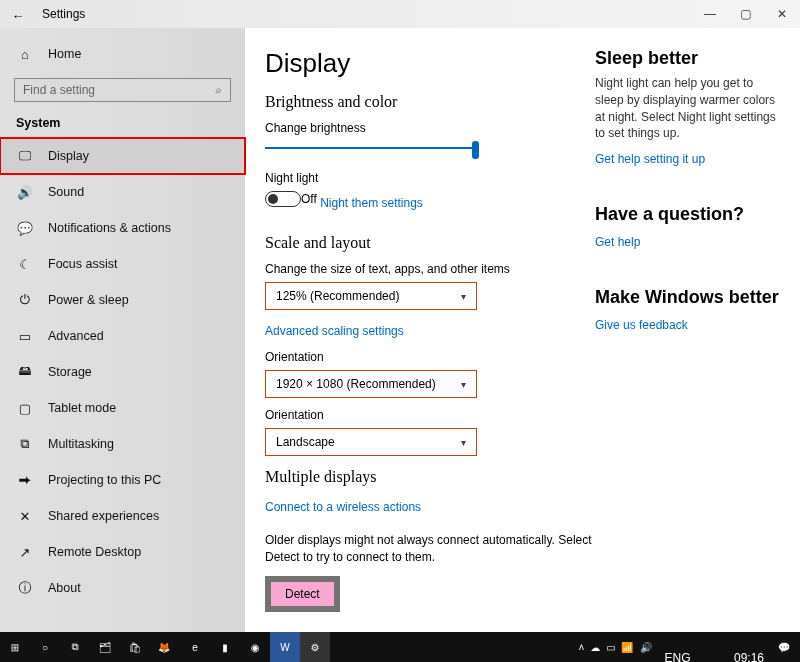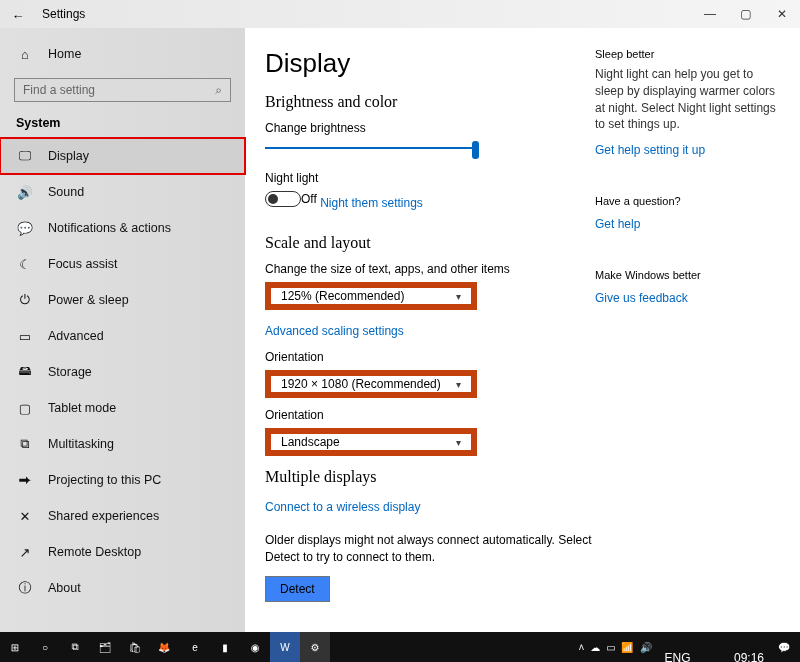--- a/index.html
+++ b/index.html
@@ -24,25 +24,25 @@
 h1 { font-size: 26px; font-weight: 400; margin-bottom: 14px; }
 h2 { font-size: 16px; font-weight: 400; margin: 12px 0 10px 0; font-family: Liberation Serif, serif; }
 .lbl { font-size: 12px; margin-bottom: 6px; }
 .slider-track { position: relative; height: 14px; margin-bottom: 16px; width: 210px; }
 .slider-line { position: absolute; top: 6px; left: 0; right: 0; height: 2px; background: #0067c0; }
 .slider-thumb { position: absolute; right: -4px; top: 0; width: 7px; height: 18px; background: #0067c0; border-radius: 3px; }
 .toggle { display: inline-flex; align-items: center; margin-bottom: 8px; }
 .toggle-track { width: 36px; height: 16px; border: 1.5px solid #333; border-radius: 9px; position: relative; }
 .toggle-thumb { position: absolute; left: 2px; top: 2px; width: 10px; height: 10px; background: #333; border-radius: 50%; }
 .link { color: #0067c0; font-size: 12px; cursor: pointer; margin: 4px 0 12px 0; display: inline-block; }
-.select { width: 212px; height: 28px; border: 6px solid #c2410c; display: flex; align-items: center; padding: 8px 10px; font-size: 12px; justify-content: space-between; margin-bottom: 10px; }
+.select { width: 212px; height: 28px; border: 1px solid #c2410c; display: flex; align-items: center; padding: 8px 10px; font-size: 12px; justify-content: space-between; margin-bottom: 10px; }
 .select .chev { font-size: 10px; color: #444; }
 .para { font-size: 12px; margin: 6px 0; line-height: 1.4; }
-.btn { display: inline-block; border: 1px solid #737373; background: #3b82f6; padding: 5px 14px; font-size: 12px; margin-top: 4px; }
-.rh { font-size: 11px; font-weight: 400; margin-bottom: 6px; }
+.btn { display: inline-block; border: 6px solid #737373; background: #f9a8d4; padding: 5px 14px; font-size: 12px; margin-top: 4px; }
+.rh { font-size: 18px; font-weight: 700; margin-bottom: 6px; }
 .rtext { font-size: 12px; color: #333; line-height: 1.4; margin-bottom: 6px; }
 .rsec { margin-bottom: 26px; }
 .taskbar { position: absolute; bottom: 0; left: 0; width: 800px; height: 30px; background: #111; display: flex; align-items: center; color: #fff; font-size: 10px; }
 .tb-ico { width: 30px; height: 30px; display: flex; align-items: center; justify-content: center; }
 .tb-ico.active { background: #333; }
 .tb-spacer { flex: 1; }
 .tray { display: flex; align-items: center; gap: 6px; padding-right: 6px; }
 .tray span { font-size: 10px; }
 .clock { text-align: right; line-height: 1.1; padding: 0 6px; font-size: 12px; margin-top: 36px; }
 </style>
@@ -159,21 +159,21 @@
           <span class="chev">▾</span>
         </div>
 
         <div class="lbl">Orientation</div>
         <div class="select">
           <span>Landscape</span>
           <span class="chev">▾</span>
         </div>
 
         <h2>Multiple displays</h2>
-        <div class="link">Connect to a wireless display</div>
+        <div class="link">Connect to a wireless actions</div>
         <div class="para">Older displays might not always connect automatically. Select Detect to try to connect to them.</div>
         <div class="btn">Detect</div>
       </div>
 
       <div class="rpanel">
         <div class="rsec">
           <div class="rh">Sleep better</div>
           <div class="rtext">Night light can help you get to sleep by displaying warmer colors at night. Select Night light settings to set things up.</div>
           <div class="link">Get help setting it up</div>
         </div>

